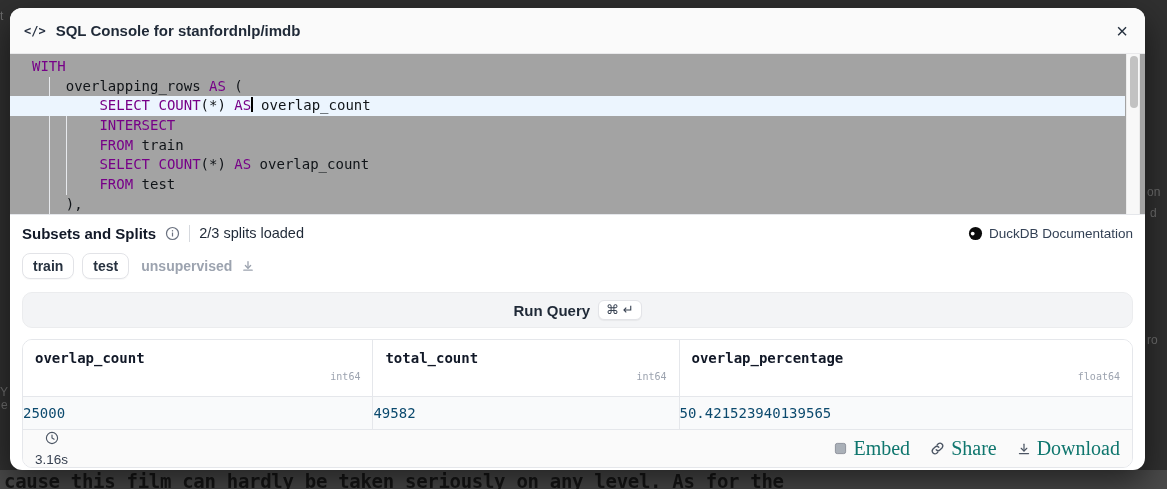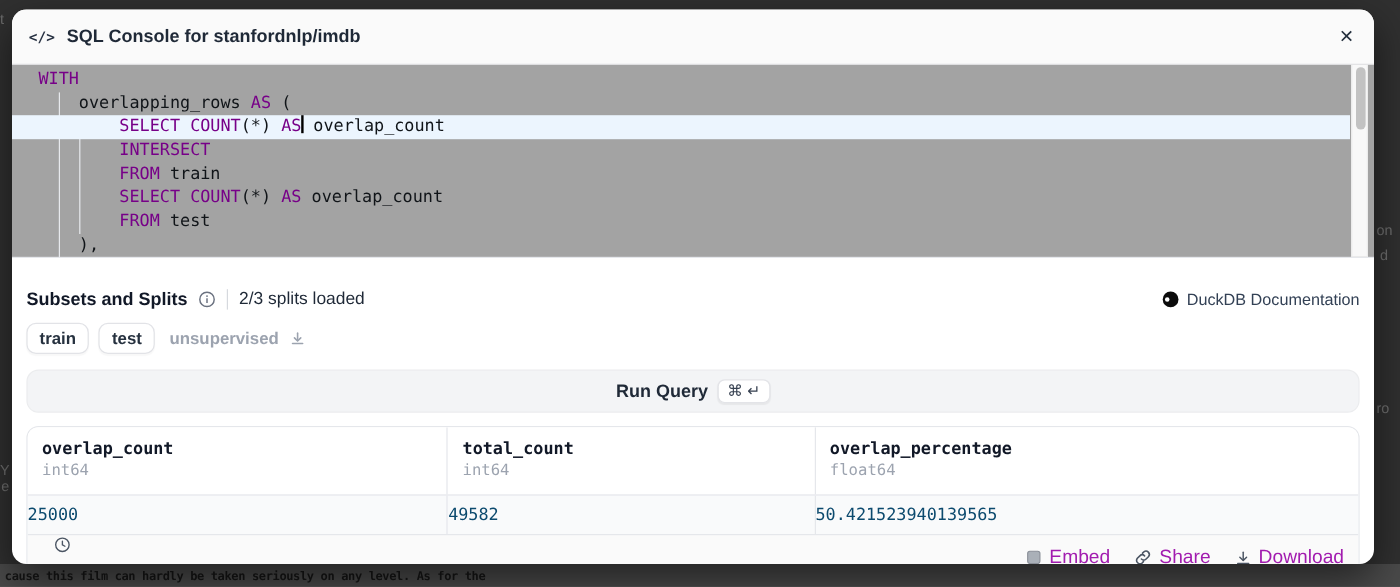--- a/index.html
+++ b/index.html
@@ -6,21 +6,21 @@
   html,body { width:1167px; height:489px; }
   body {
     position:relative; overflow:hidden;
     background:#303030;
     font-family:"Liberation Sans", sans-serif;
   }
   
   .backdrop-strip {
     position:absolute; left:0; right:0; bottom:0; height:19px;
     background:#4a4a4a; overflow:hidden; white-space:nowrap;
-    color:#161616; font-size:10px; font-weight:600; line-height:22px; padding-left:4px;
+    color:#161616; font-size:19px; font-weight:600; line-height:22px; padding-left:4px;
     font-family:"DejaVu Sans Mono", monospace; letter-spacing:-0.3px;
   }
   .frag { position:absolute; color:#6e6e6e; font-size:12px; line-height:12px; }
   
   .modal {
     position:absolute; left:10px; top:8px; width:1135px; height:462px;
     background:#ffffff; border-radius:12px; overflow:hidden;
     display:flex; flex-direction:column;
     box-shadow:0 12px 34px rgba(0,0,0,0.55);
   }
@@ -43,21 +43,21 @@
   .code-line.active { background:#ecf5fe; }
   .tok-kw { color:var(--kw, #770088); }
   .caret { display:inline-block; width:1.5px; height:15px; background:#000; vertical-align:-2px; }
   .sb-track {
     position:absolute; top:0; right:5px; width:14px; height:100%;
     background:#f8f8f8; border-left:1px solid #ececec; border-right:1px solid #ececec; z-index:2;
   }
   .sb-thumb { position:absolute; top:2px; left:2.5px; width:8px; height:52px; background:#c2c2c2; border-radius:4px; }
   
   .mbody { flex:1; padding:6px 12px 0 12px; display:flex; flex-direction:column; }
-  .subsets-row { margin-top:16px; height:24px; display:flex; align-items:center; gap:9px; }
+  .subsets-row { margin-top:0; height:24px; display:flex; align-items:center; gap:9px; }
   .subsets-title { font-size:15px; font-weight:700; color:#111827; }
   .vsep { width:1px; height:17px; background:#d6d9de; }
   .subsets-status { font-size:14.5px; color:#1f2937; }
   .docs-link { margin-left:auto; display:flex; align-items:center; gap:6px; font-size:13.5px; color:#334155; cursor:pointer; }
   .tags-row { margin-top:8px; height:26px; display:flex; align-items:center; gap:8px; }
   .chip {
     height:26px; display:inline-flex; align-items:center; padding:0 10px;
     border:1px solid #e2e3e7; border-radius:8px; background:#fff;
     font-size:14px; font-weight:600; color:#26313f; cursor:pointer;
     box-shadow:0 1px 1px rgba(0,0,0,0.03);
@@ -75,36 +75,36 @@
   }
   
   .rtable {
     margin-top:11px; flex:none; border:1px solid #e5e7eb; border-radius:10px; overflow:hidden;
     font-family:"DejaVu Sans Mono", monospace;
   }
   .thead { display:flex; background:#fff; height:56px; }
   .thead .cell { padding:9px 12px; border-right:1px solid #e5e7eb; }
   .thead .cell:last-child { border-right:none; }
   .col-name { font-size:14px; font-weight:700; color:#111827; line-height:19px; }
-  .col-type { font-size:13px; color:#9ca3af; line-height:18px; }
+  .col-type { font-size:10px; color:#9ca3af; line-height:18px;text-align:right; }
   .trow { display:flex; background:#f9fafb; height:33px; border-top:1px solid #e5e7eb; }
   .trow .cell {
     border-right:1px solid #e5e7eb; text-align:left; padding-right:20px;
     font-size:14px; color:#0c4a6e; line-height:32px;
   }
   .trow .cell:last-child { border-right:none; }
   .c0 { width:31.6%; } .c1 { width:27.6%; } .c2 { width:40.8%; }
   .tfoot {
     display:flex; align-items:center; background:#fafafa; height:38px;
     border-top:1px solid #e5e7eb; padding:0 12px;
     font-family:"Liberation Sans", sans-serif;
   }
   .duration { display:flex; align-items:center; gap:7px; font-size:13.5px; color:#374151;flex-direction:column; }
   .foot-actions { margin-left:auto; display:flex; align-items:center; gap:20px; }
-  .foot-btn { display:flex; align-items:center; gap:6px; font-size:16px; color:#a21caf; cursor:pointer; }
+  .foot-btn { display:flex; align-items:center; gap:6px; font-size:20px; color:#0f766e; cursor:pointer;font-family:Liberation Serif, serif; }
   .icon { display:inline-flex; align-items:center; justify-content:center; }
 </style>
 </head>
 <body>
 
 <div class="backdrop-strip">cause this film can hardly be taken seriously on any level. As for the</div>
 <div id="fragments">
     <span class="frag" style="left: 0px; top: 10px;">t</span>
     <span class="frag" style="left: 0px; top: 386px;">Y</span>
     <span class="frag" style="left: 1px; top: 399px;">e</span>

